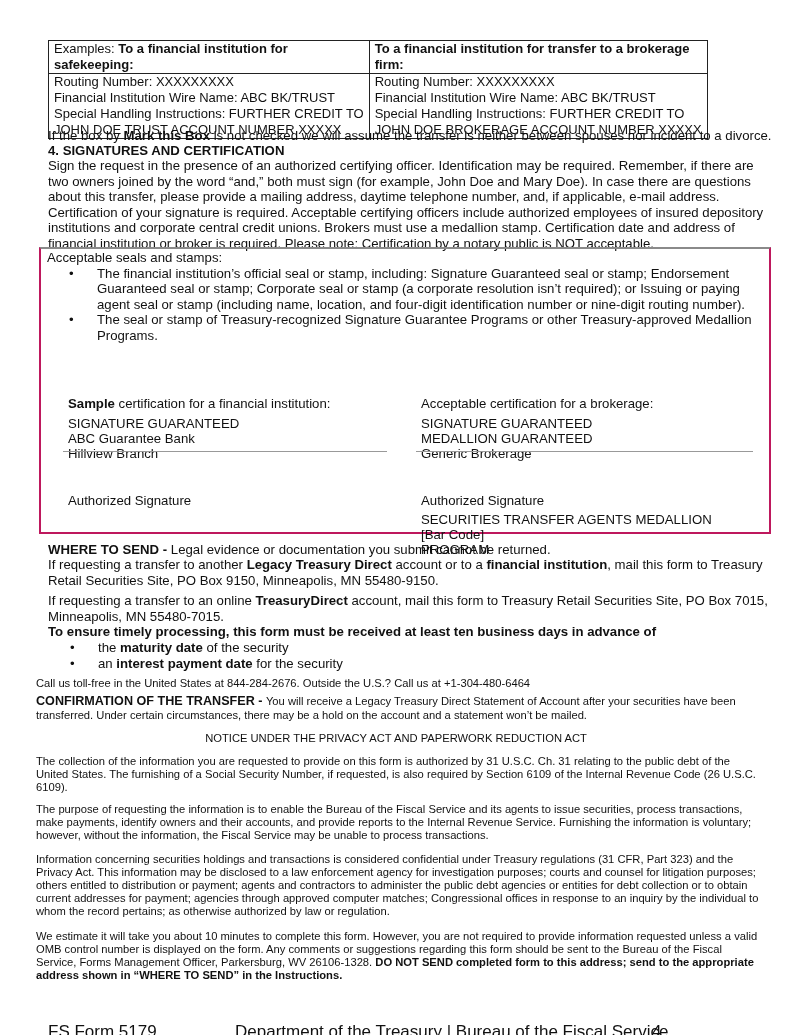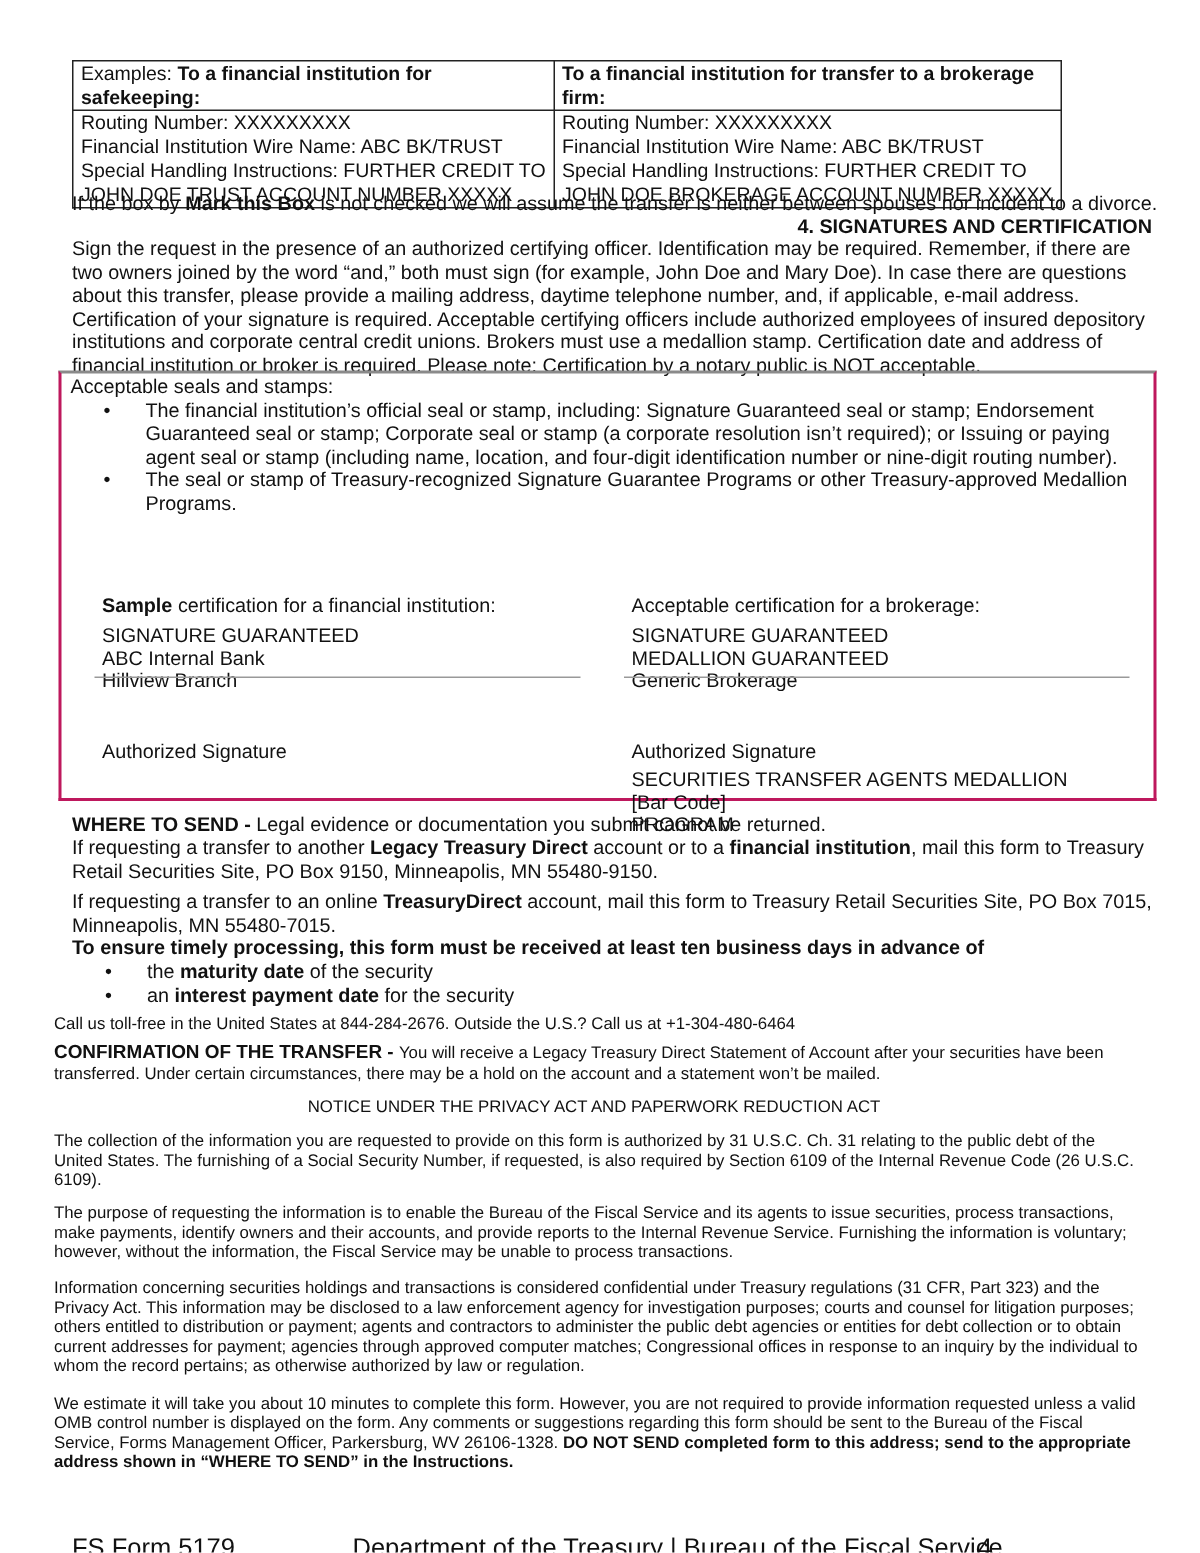--- a/index.html
+++ b/index.html
@@ -59,36 +59,36 @@
       <span class="line">Financial Institution Wire Name: ABC BK/TRUST</span>
       <span class="line">Special Handling Instructions: FURTHER CREDIT TO</span>
       <span class="line">JOHN DOE BROKERAGE ACCOUNT NUMBER XXXXX</span>
     </td>
   </tr>
 </tbody>
   </table>
 
 <div class="p" style="top:128px; width:730px;"><span>If the box by </span><b>Mark this Box</b><span> is not checked we will assume the transfer is neither between spouses nor incident to a divorce.</span></div>
 
-<div class="p bold" style="top:143px;text-align:right;">4. SIGNATURES AND CERTIFICATION</div>
+<div class="p bold" style="top:143px;">4. SIGNATURES AND CERTIFICATION</div>
 <div class="p" style="top:158px; width:722px;">Sign the request in the presence of an authorized certifying officer. Identification may be required. Remember, if there are two owners joined by the word “and,” both must sign (for example, John Doe and Mary Doe). In case there are questions about this transfer, please provide a mailing address, daytime telephone number, and, if applicable, e-mail address. Certification of your signature is required. Acceptable certifying officers include authorized employees of insured depository institutions and corporate central credit unions. Brokers must use a medallion stamp. Certification date and address of financial institution or broker is required. Please note: Certification by a notary public is NOT acceptable.</div>
 
 <div class="box">
   <div class="inner" style="width:715px;">
     <div>Acceptable seals and stamps:</div>
     <ul class="bul">
       <li><span class="dot">•</span><span>The financial institution’s official seal or stamp, including:  Signature Guaranteed seal or stamp; Endorsement Guaranteed seal or stamp; Corporate seal or stamp (a corporate resolution isn’t required); or Issuing or paying agent seal or stamp (including name, location, and four-digit identification number or nine-digit routing number).</span></li>
       <li><span class="dot">•</span><span>The seal or stamp of Treasury-recognized Signature Guarantee Programs or other Treasury-approved Medallion Programs.</span></li>
     </ul>
   </div>
 
   <div class="col-text" style="left:27px; top:107px;"><b>Sample</b><span> certification for a financial institution:</span></div>
   <div class="col-text" style="left:27px; top:127px;">
     <div>SIGNATURE GUARANTEED</div>
-    <div>ABC Internal Bank</div>
+    <div>ABC Guarantee Bank</div>
     <div>Hillview Branch</div>
   </div>
   <div class="sigline" style="left:22px; top:202px; width:324px;"></div>
   <div class="col-text" style="left:27px; top:204px;">Authorized Signature</div>
 
   <div class="col-text" style="left:380px; top:107px;">Acceptable certification for a brokerage:</div>
   <div class="col-text" style="left:380px; top:127px;">
     <div>SIGNATURE GUARANTEED</div>
     <div>MEDALLION GUARANTEED</div>
     <div>Generic Brokerage</div>

